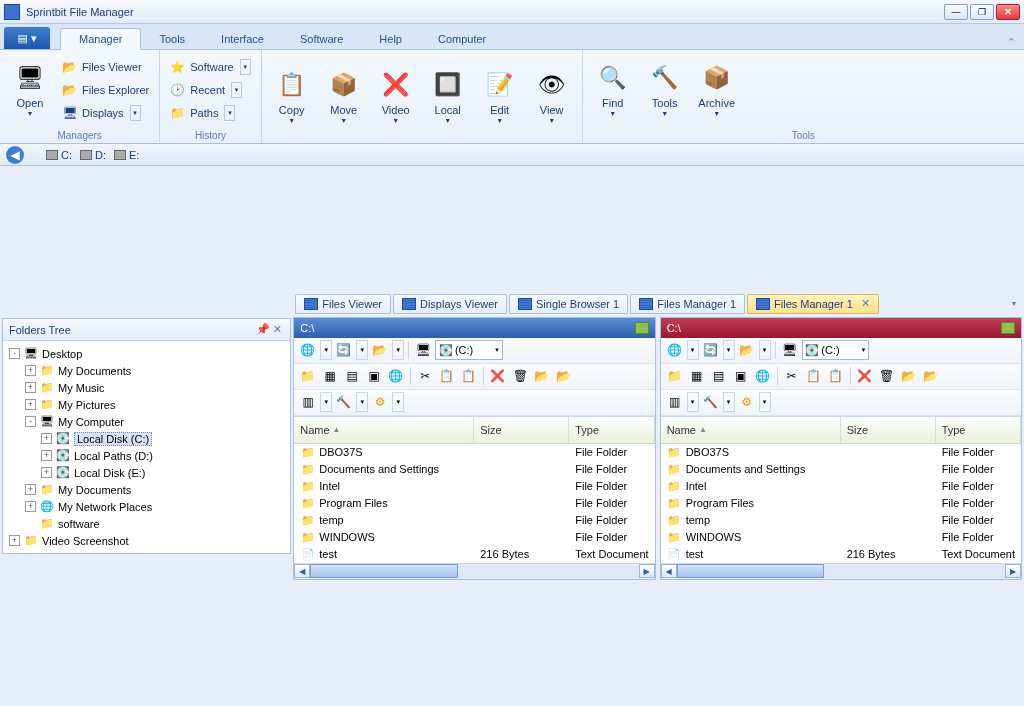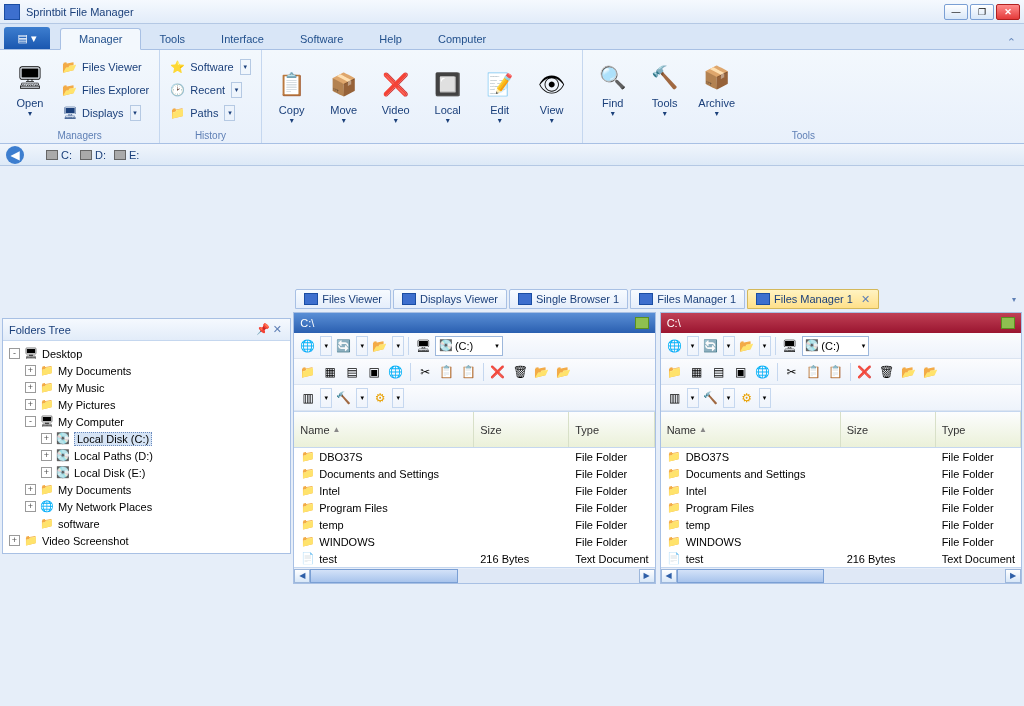--- a/index.html
+++ b/index.html
@@ -75,21 +75,21 @@
 .pathbar.blue { background: linear-gradient(#5a8fd6,#2a5fb0); }
 .pathbar.red  { background: linear-gradient(#c04055,#9a1530); }
 
 .ptoolbar { height: 26px; border-bottom: 1px solid #dbe4f1; display: flex; align-items: center; padding: 0 4px; gap: 2px; background: linear-gradient(#fbfcfe,#eef3fb); }
 .tbtn { width: 20px; height: 20px; display: flex; align-items: center; justify-content: center; border: 1px solid transparent; font-size: 12px; }
 .tbtn.dd { width: 12px; border: 1px solid #c5d7ef; font-size: 7px; }
 .tsep { width: 1px; height: 18px; background: #c5d7ef; margin: 0 2px; }
 .driveselect { display: flex; align-items: center; gap: 2px; border: 1px solid #9db7db; height: 20px; padding: 0 3px; background: #fff; }
 .driveselect .ds-dd { font-size: 7px; margin-left:20px; }
 
-.listhdr { height: 37px; background: linear-gradient(#fcfdfe,#ebf1d9); border-top: 1px solid #c5d7ef; border-bottom: 1px solid #c5d7ef; display: flex; align-items: center; font-size: 11px; color: #333; }
+.listhdr { height: 28px; background: linear-gradient(#fcfdfe,#ebf1d9); border-top: 1px solid #c5d7ef; border-bottom: 1px solid #c5d7ef; display: flex; align-items: center; font-size: 11px; color: #333; }
 .listhdr .col { padding: 0 6px; border-right: 1px solid #d8e0c8; height: 100%; display: flex; align-items: center; }
 .listhdr .sortarrow { font-size: 8px; margin-left: 3px; color: #888; }
 
 .filelist { flex: 1; overflow: hidden; }
 .frow { height: 17px; display: flex; align-items: center; font-size: 11px; }
 .frow .cell { padding: 0 6px; overflow: hidden; white-space: nowrap; text-overflow: clip; }
 .frow .ficon { width: 16px; text-align: center; }
 
 .hscroll { height: 16px; background: #e8eef9; border-top: 1px solid #c5d7ef; display: flex; align-items: center; }
 .hscroll .arr { width: 16px; height: 14px; border: 1px solid #9db7db; background: linear-gradient(#fff,#d8e7f8); display:flex; align-items:center; justify-content:center; font-size:8px; color:#3060a8; }

